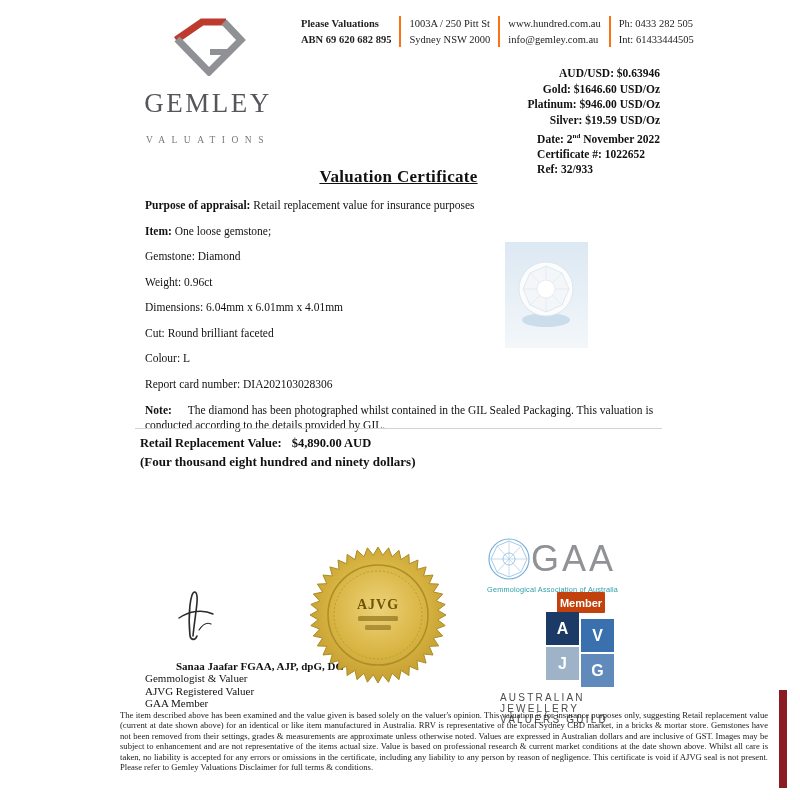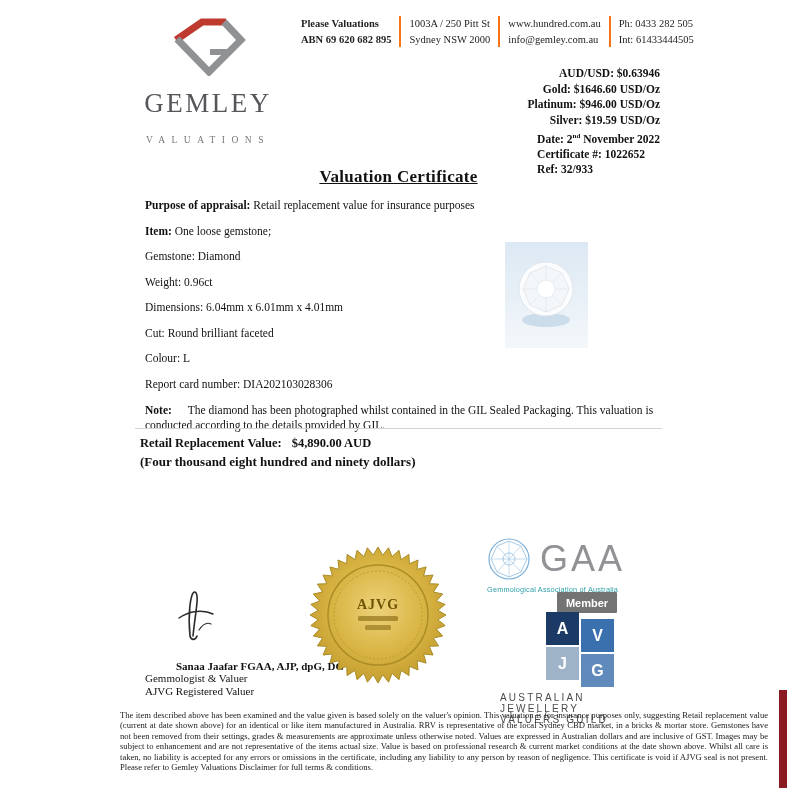--- a/index.html
+++ b/index.html
@@ -50,24 +50,24 @@
   .sigmark{margin-left:18px;display:block;}
   .sig-name{font-size:11px;margin-top:18px;text-align:center;}
   .sig-line{font-size:11px;line-height:12.5px;}
 
   
   .seal{left:308px;top:545px;width:140px;height:140px;}
   .sealtext{font-family:"Liberation Serif",serif;font-size:14px;font-weight:bold;fill:#6E5302;letter-spacing:1px;}
 
   
   .gaa{left:487px;top:536px;width:170px;font-family:"Liberation Sans",sans-serif;}
-  .gaa-row{display:flex;align-items:center;gap:9px;height:46px;}
+  .gaa-row{display:flex;align-items:center;height:46px;}
   .gaa-acronym{font-size:36px;color:#909295;letter-spacing:3px;}
   .gaa-caption{margin-top:3px;font-size:7.3px;color:#2D9FA8;letter-spacing:0.2px;}
-  .gaa-member{position:absolute;left:70px;top:56px;width:60px;height:21px;background:#737373;color:#fff;
+  .gaa-member{position:absolute;left:70px;top:56px;width:48px;height:21px;background:#c2410c;color:#fff;
               font-size:11px;font-weight:bold;display:flex;align-items:center;justify-content:center;border-radius:1px;}
 
   
   .ajvg{left:500px;top:612px;width:160px;font-family:"Liberation Sans",sans-serif;}
   .ajvg-squares{position:relative;height:76px;}
   .sq{position:absolute;width:33px;height:33px;display:flex;align-items:center;justify-content:center;
       color:#fff;font-weight:bold;font-size:16px;}
   .sq-a{left:46px;top:0;background:#1C3A66;}
   .sq-v{left:81px;top:7px;background:#3A70AD;}
   .sq-j{left:46px;top:35px;background:#9FB3C8;}
@@ -166,20 +166,21 @@
 
   <div class="abs sig">
     <svg class="sigmark" width="64" height="58" viewBox="0 0 64 58">
       <path d="M30,52 C32,30 37,10 32,8 C27,7 25,32 27,52 C28,56 32,57 34,52" fill="none" stroke="#2b2b2b" stroke-width="1.6" stroke-linecap="round"></path>
       <path d="M16,34 C26,27 40,25 50,30" fill="none" stroke="#2b2b2b" stroke-width="1.4" stroke-linecap="round"></path>
       <path d="M36,46 C40,40 44,38 48,40" fill="none" stroke="#2b2b2b" stroke-width="1.2" stroke-linecap="round"></path>
     </svg>
     <div class="sig-name b">Sanaa Jaafar FGAA, AJP, dpG, DG</div>
     <div class="sig-line">Gemmologist &amp; Valuer</div>
     <div class="sig-line">AJVG Registered Valuer</div>
+    <div class="sig-line">GAA Member</div>
   </div>
 
   <div class="abs seal">
     <svg width="140" height="140" viewBox="0 0 140 140">
       <defs>
         <radialGradient id="gold" cx="50%" cy="45%" r="60%">
           <stop offset="0%" stop-color="#EDD27A"></stop>
           <stop offset="55%" stop-color="#D9B544"></stop>
           <stop offset="100%" stop-color="#C09A2B"></stop>
         </radialGradient>

